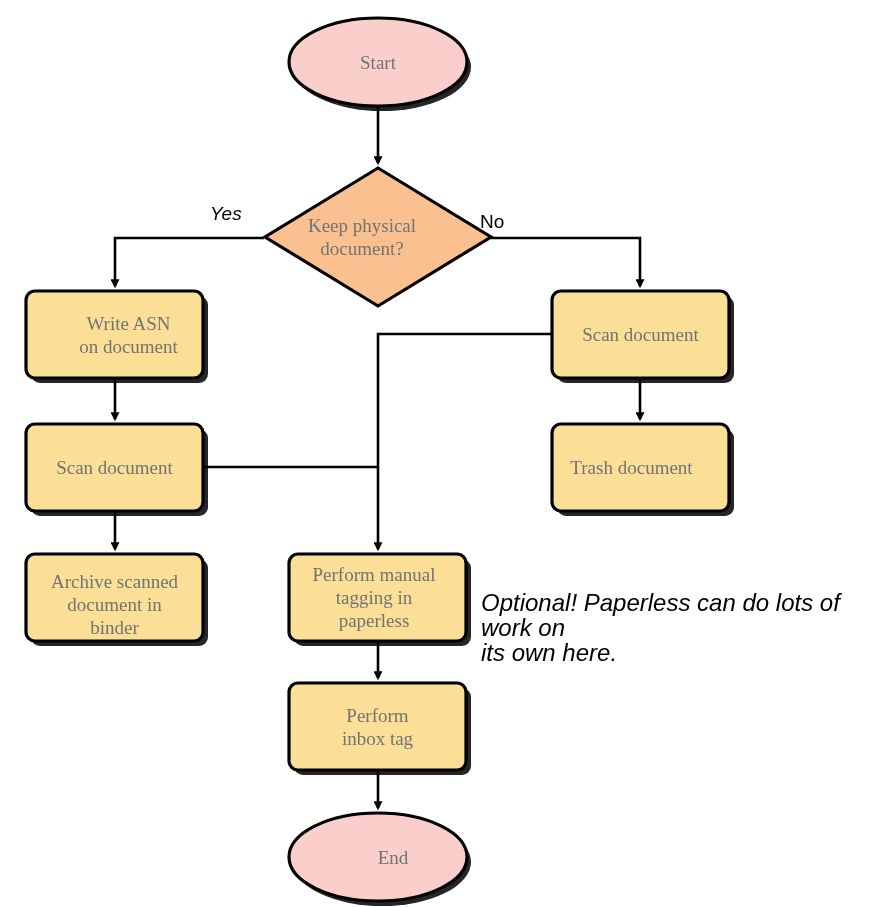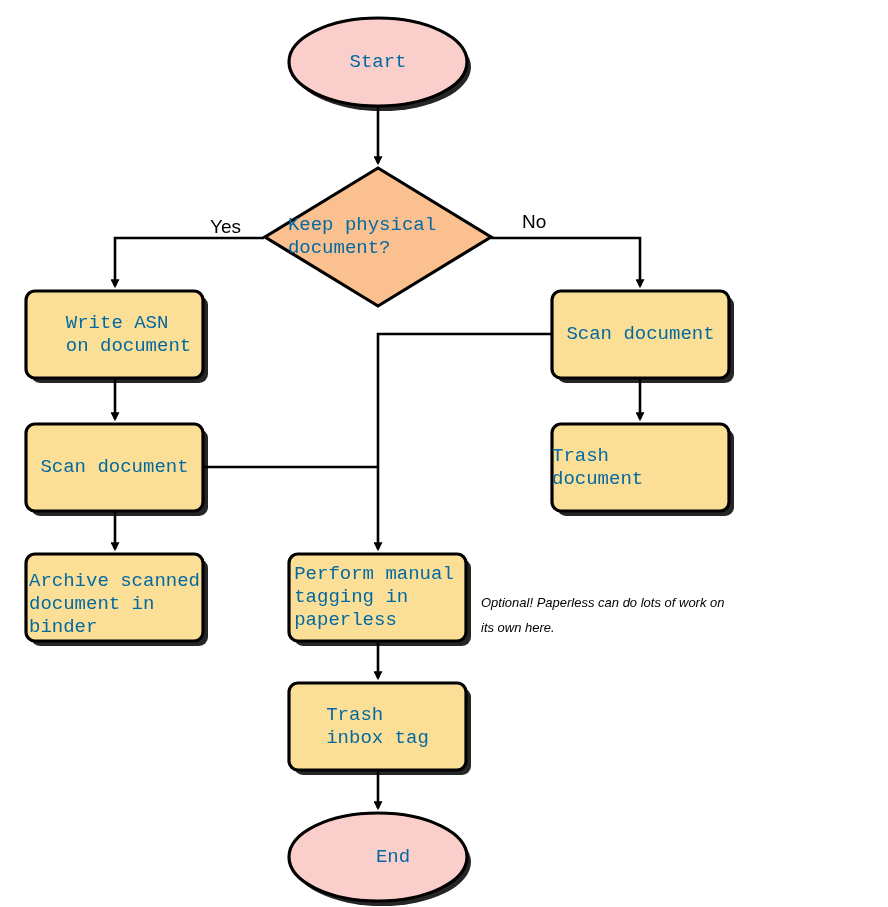--- a/index.html
+++ b/index.html
@@ -22,39 +22,39 @@
     left: 0;
     top: 0;
     width: 888px;
     height: 907px;
   }
   .node-label {
     position: absolute;
     display: flex;
     align-items: center;
     justify-content: center;
-    text-align: left;
-    color: #0369a1;
+    text-align: center;
+    color: #737373;
     font-size: 19px;
     line-height: 23px;
-    font-family: Liberation Mono, monospace;
+    font-family: Liberation Serif, serif;
     white-space: pre-line;
     pointer-events: none;
   }
   .edge-label {
     position: absolute;
     color: #000000;
     font-size: 19px;
     font-family: "Liberation Sans", sans-serif;
     white-space: nowrap;
   }
   .note-text {
     position: absolute;
     color: #000000;
-    font-size: 13px;
+    font-size: 24px;
     line-height: 25px;
     font-style: italic;
     font-family: "Liberation Sans", sans-serif;
     white-space: pre-line;
   }
 </style>
 </head>
 <body>
 
 <div id="flowchart-canvas">
@@ -139,25 +139,25 @@
 binder</div>
 
   <div class="node-label" style="left:552px; top:291px; width:177px; height:87px;">Scan document</div>
 
   <div class="node-label" style="left:552px; top:424px; width:159px; height:87px;">Trash document</div>
 
   <div class="node-label" style="left:289px; top:554px; width:170px; height:87px;">Perform manual
 tagging in
 paperless</div>
 
-  <div class="node-label" style="left:289px; top:683px; width:177px; height:87px;">Trash
+  <div class="node-label" style="left:289px; top:683px; width:177px; height:87px;">Perform
 inbox tag</div>
 
   <div class="node-label" style="left:304px; top:813px; width:178px; height:88px;">End</div>
 
-  <div class="edge-label" style="left:210px; top:216px;">Yes</div>
+  <div class="edge-label" style="left:210px; top:203px;font-style:italic;">Yes</div>
 
-  <div class="edge-label" style="left:522px; top:211px;">No</div>
+  <div class="edge-label" style="left:480px; top:211px;">No</div>
 
   <div class="note-text" style="left:481px; top:590px; width:405px;">Optional! Paperless can do lots of work on
 its own here.</div>
 
 </div>
 
 </body></html>

